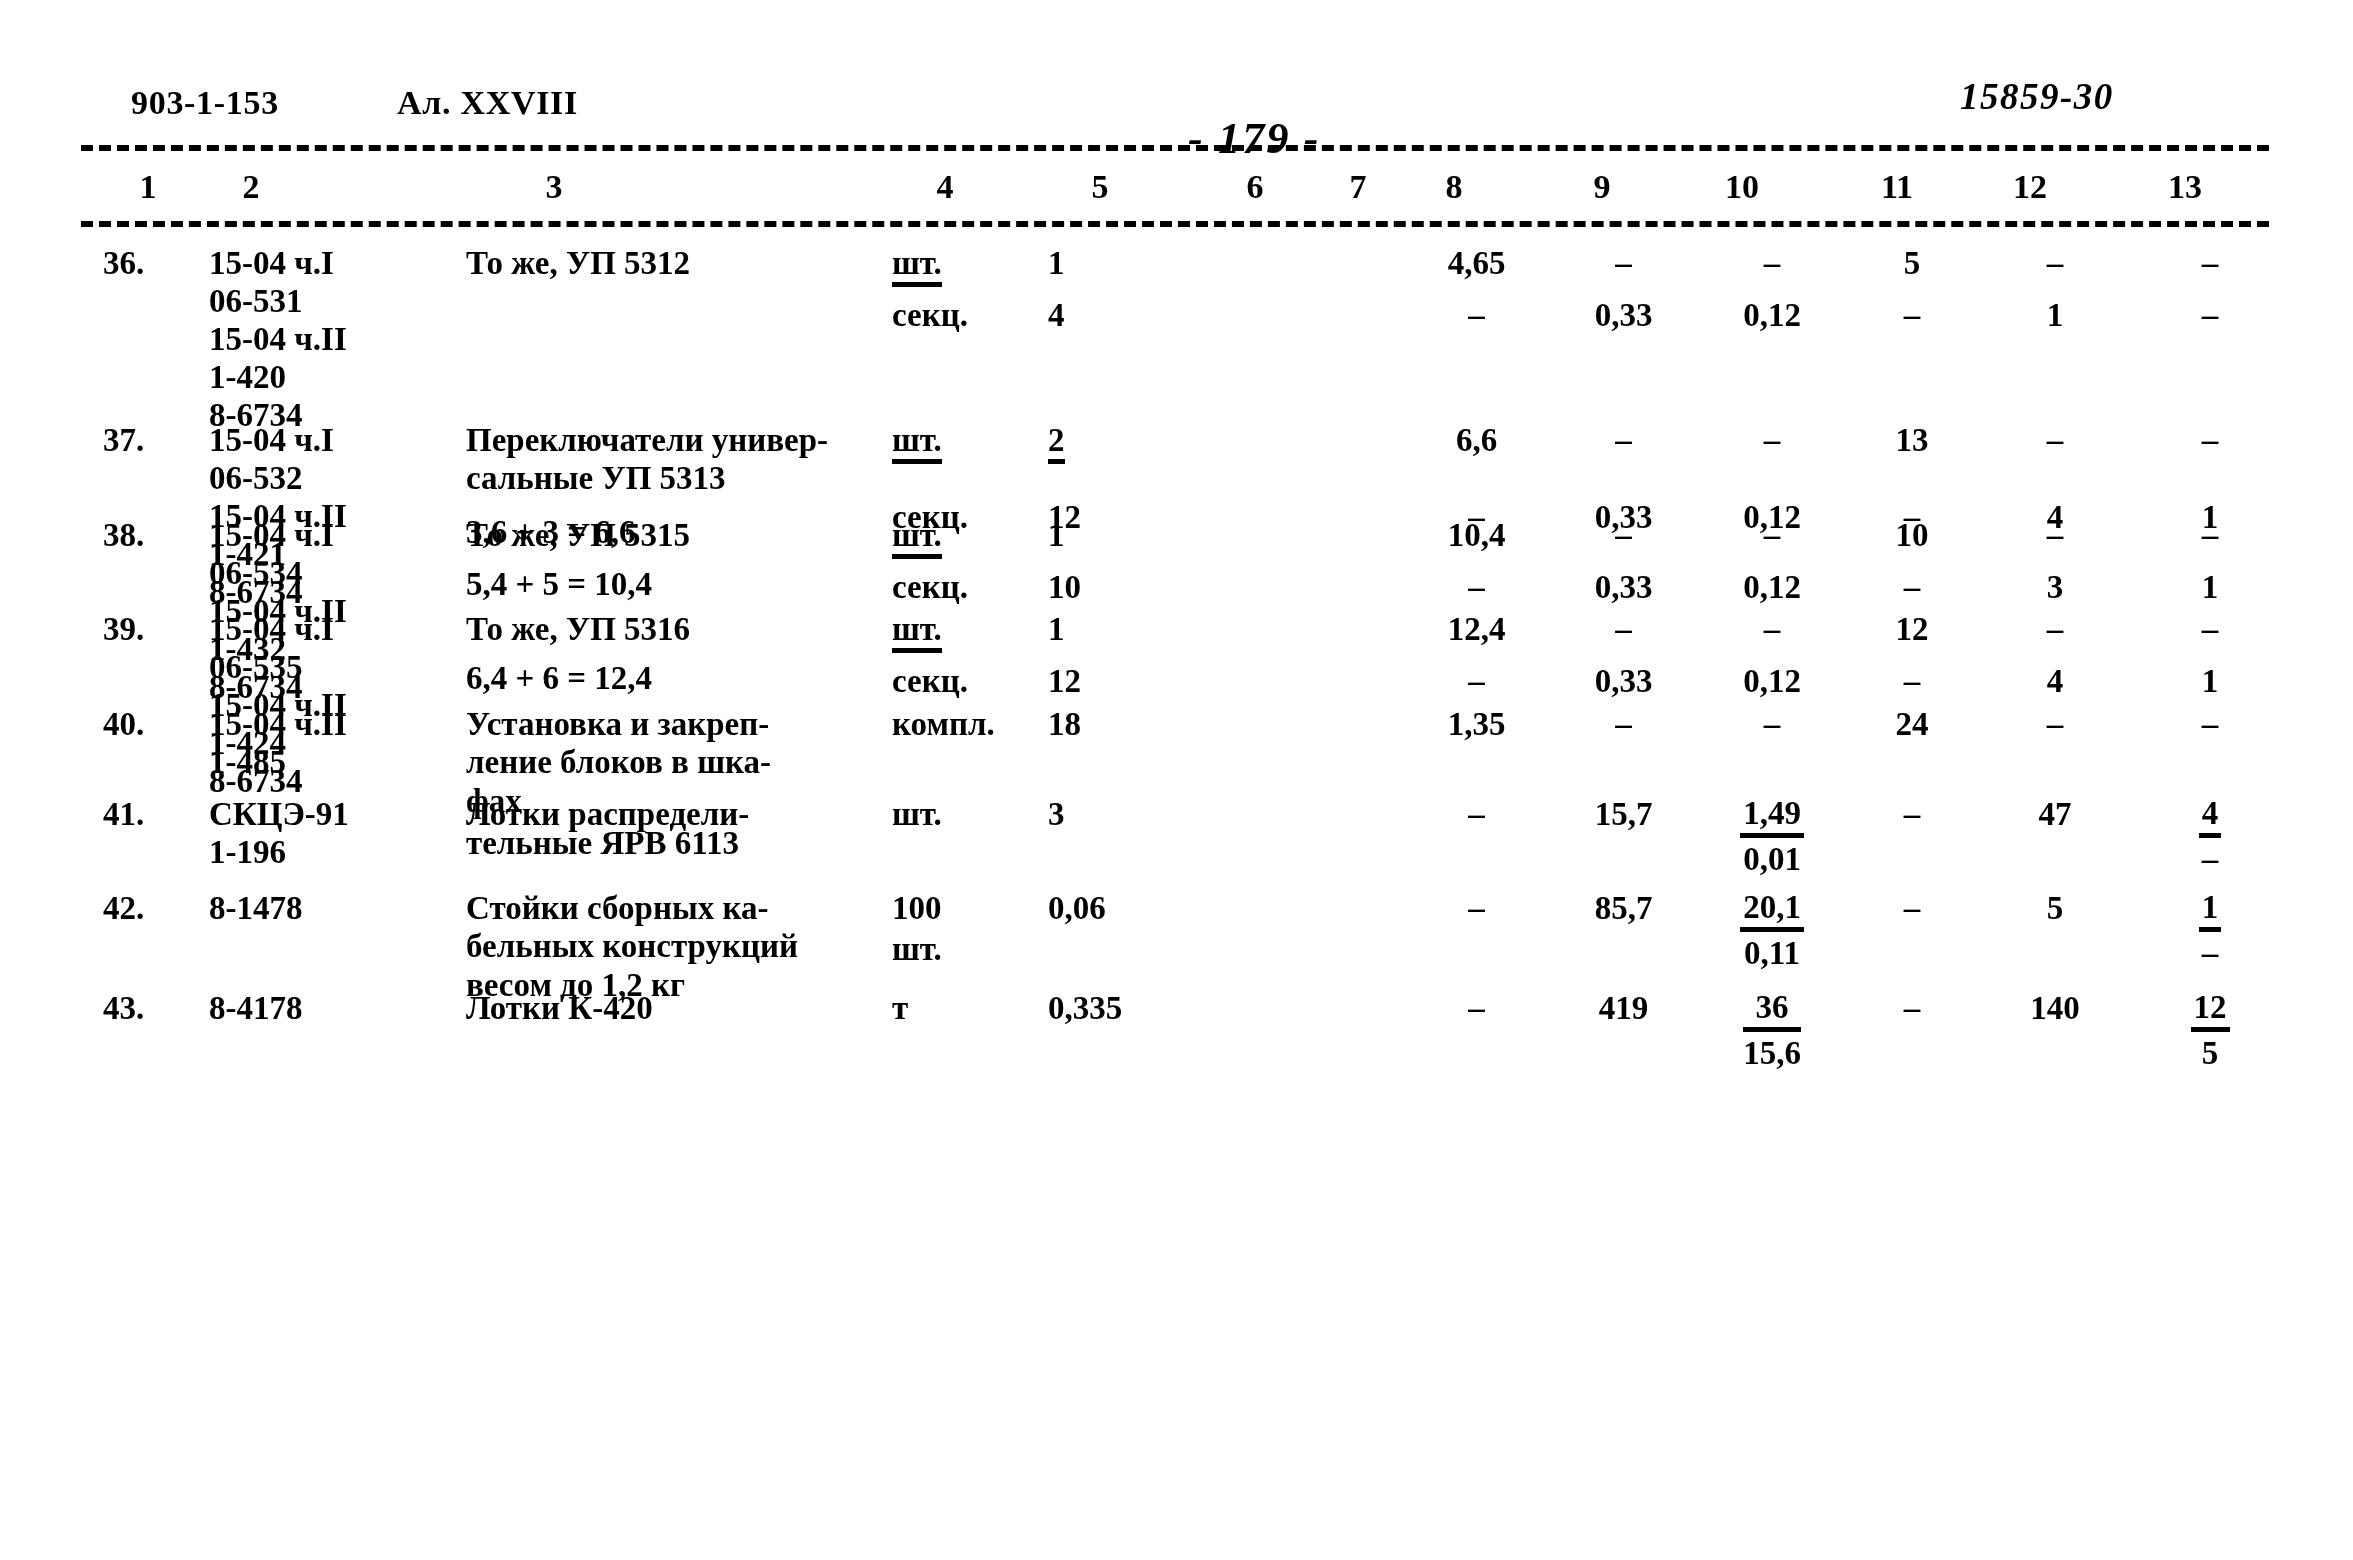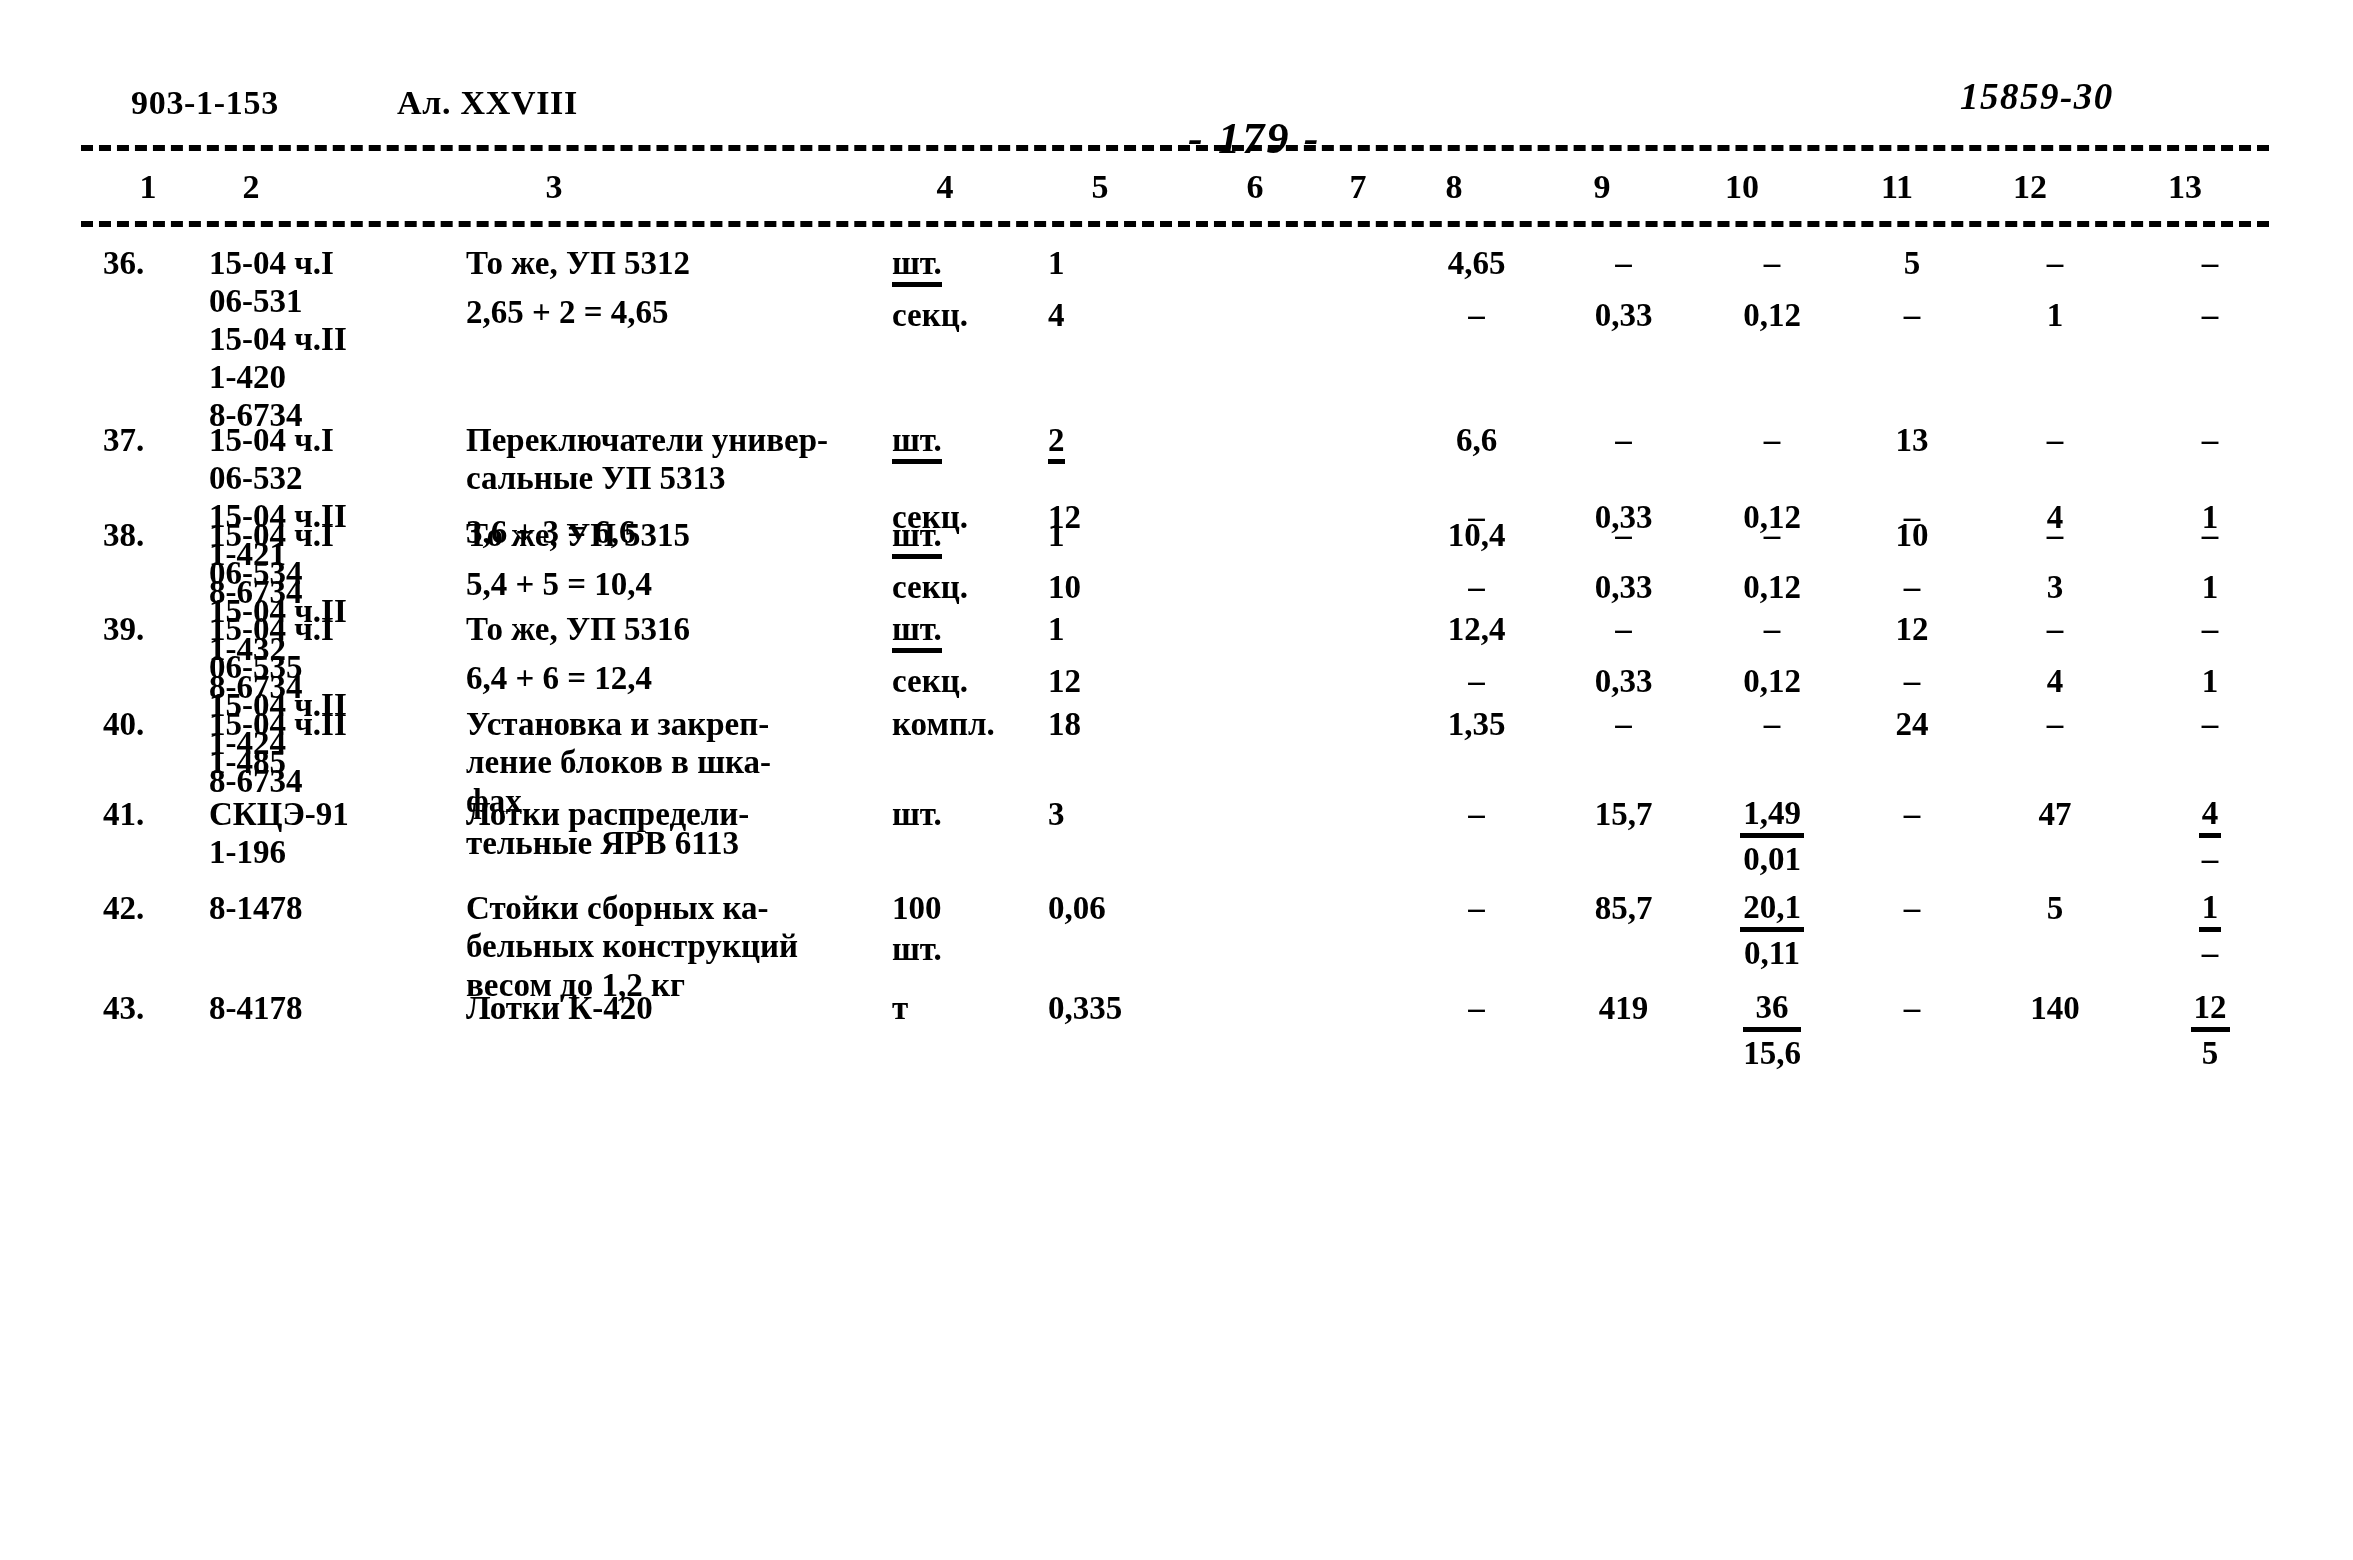--- a/index.html
+++ b/index.html
@@ -83,21 +83,20 @@
       <span style="left: 1993px; width: 74px;">12</span>
       <span style="left: 2148px; width: 74px;">13</span>
     </div>
   <div class="rule r2"></div>
 
   <div class="tbl" id="tbl">
       <div class="row" style="position: absolute; top: 0px; left: 0px; width: 2354px; height: 177px;">
         <div class="c col1" style="top: 0px;">36.</div>
         <div class="c col2" style="top: 0px;"><span class="sub">15-04 ч.I</span><span class="sub">06-531</span><span class="sub">15-04 ч.II</span><span class="sub">1-420</span><span class="sub">8-6734</span></div>
         <div class="c col3" style="top: 0px;">То же, УП 5312</div>
-        <div class="c col3" style="top: 49px;">2,65 + 2 = 4,65</div>
         <div class="c col4" style="top: 0px;"><span class="ul">шт.</span></div>
         <div class="c col4" style="top: 52px;">секц.</div>
         <div class="c col5" style="top: 0px;">1</div>
         <div class="c col5" style="top: 52px;">4</div>
         <div class="c col8" style="top: 0px;">4,65</div>
         <div class="c col8" style="top: 52px;">–</div>
         <div class="c col9" style="top: 0px;">–</div>
         <div class="c col9" style="top: 52px;">0,33</div>
         <div class="c col10" style="top: 0px;">–</div>
         <div class="c col10" style="top: 52px;">0,12</div>

